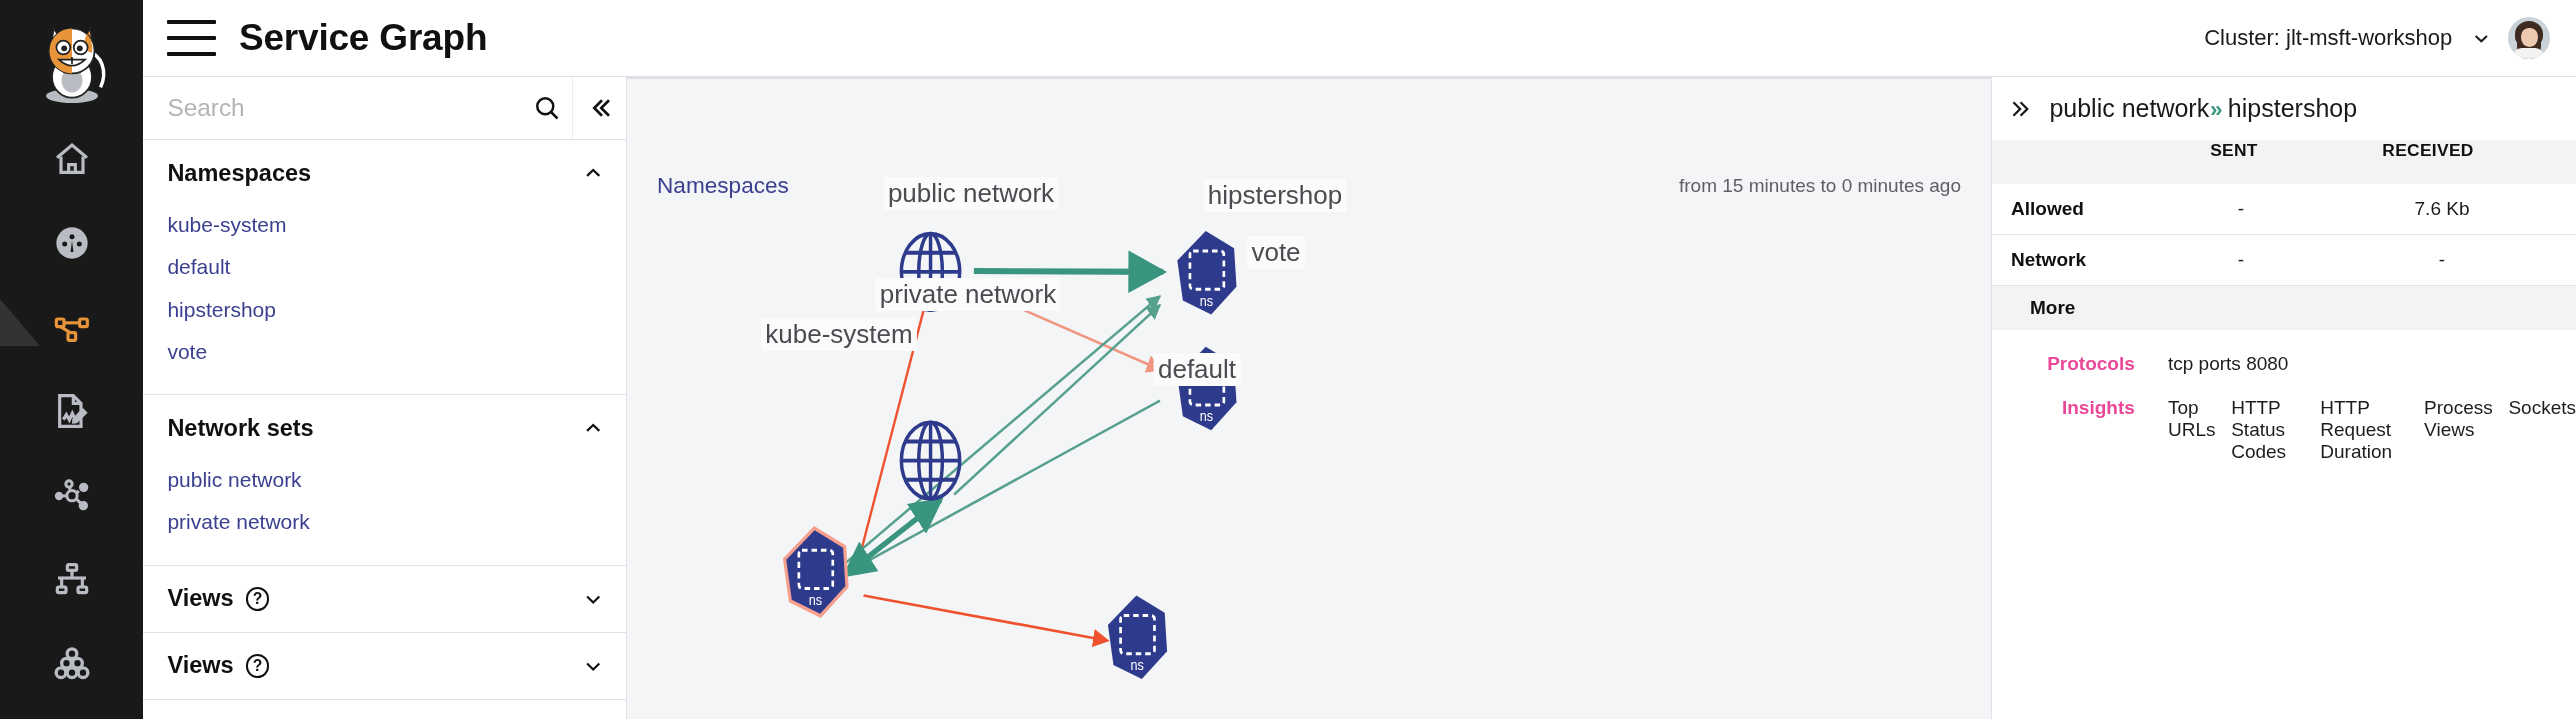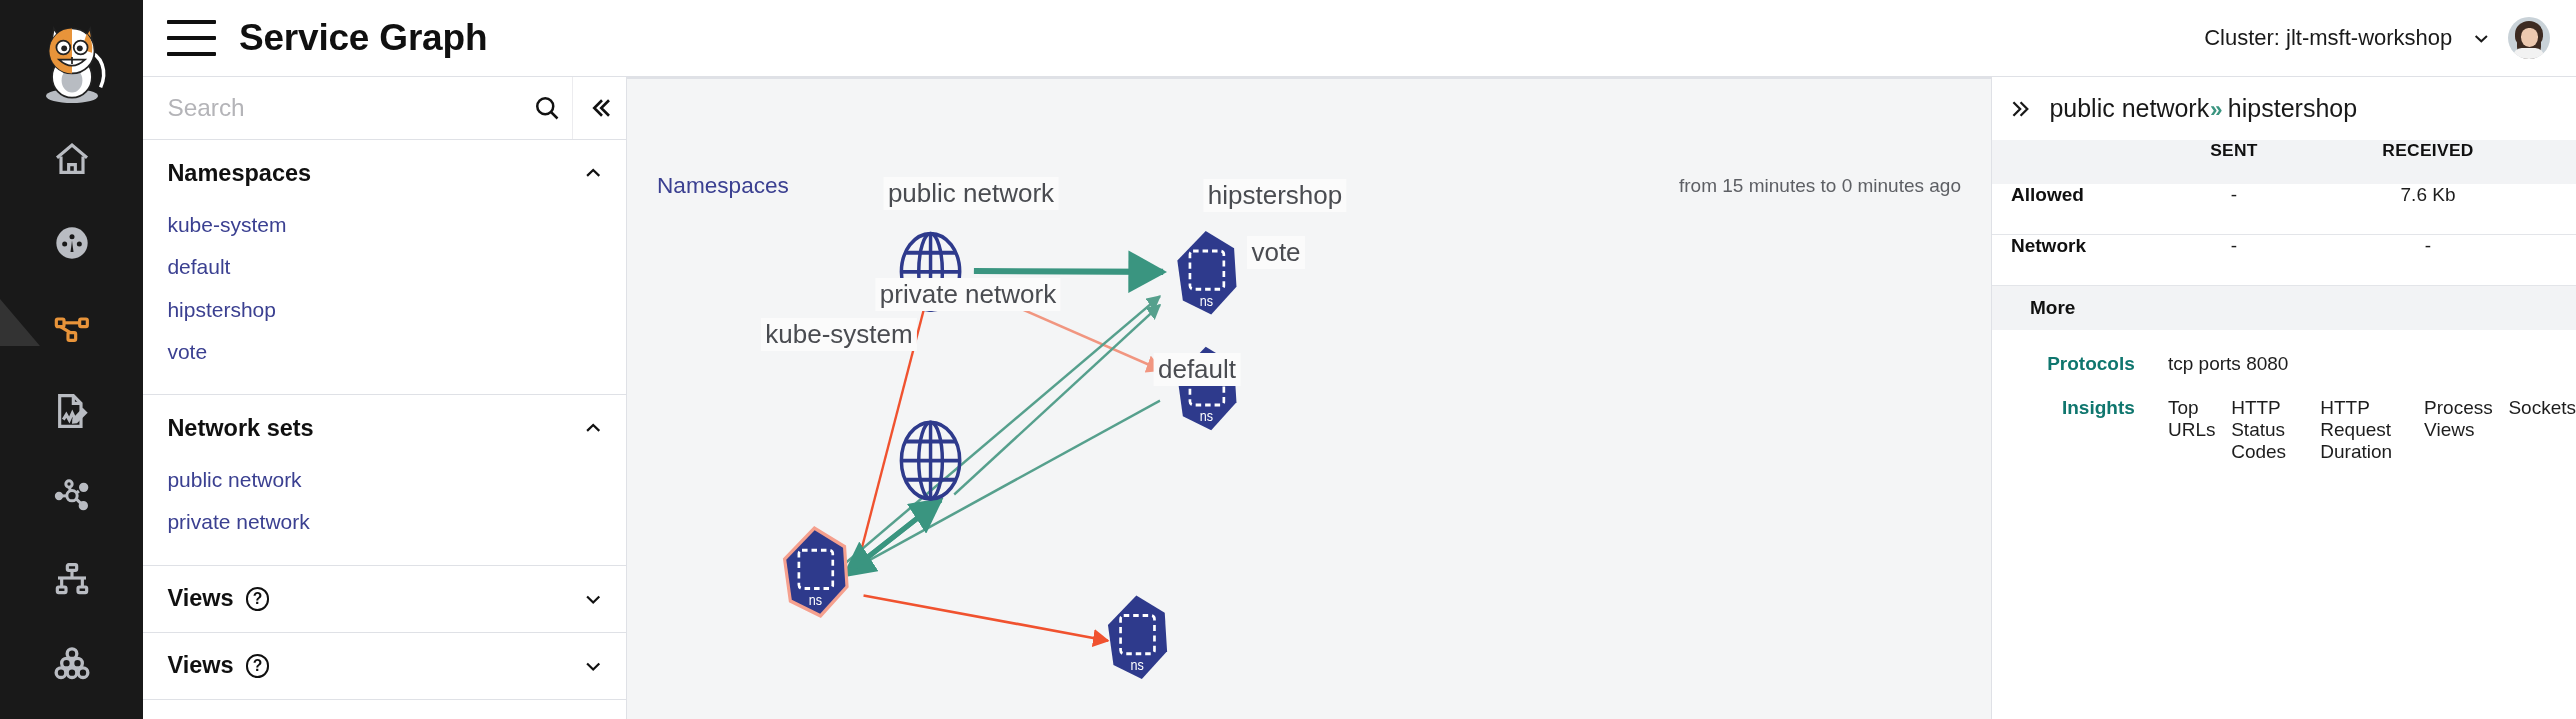--- a/index.html
+++ b/index.html
@@ -123,28 +123,28 @@
   .dbl-chev { cursor: pointer; display: flex; align-items: center; }
   .bc { display: flex; align-items: baseline; font-size: 25px; color: #191919; }
   .bc-sep { color: #3a9580; font-size: 22.6px; font-weight: 700; margin: 0 5.2px 0 0.9px; }
   .table-head {
     display: flex; background: #f2f3f5; height: 44px; align-items: flex-start;
   }
   .th { font-size: 17.4px; font-weight: 700; color: #101010; letter-spacing: 0.3px; text-align: center; }
   .col-a { width: 155px; flex: 0 0 155px; }
   .col-b { width: 174px; flex: 0 0 174px; }
   .col-c { width: 214px; flex: 0 0 214px; }
-  .trow { display: flex; height: 51px; border-bottom: 1.7px solid #e3e5e9; }
+  .trow { display: flex; height: 51px; align-items: center; border-bottom: 1.7px solid #e3e5e9; gap: 7px; }
   .trow:first-of-type { border-top: none; }
   .rl { font-size: 19px; font-weight: 700; color: #101010; padding-left: 19px; }
   .tv { font-size: 19px; color: #1d1d1d; text-align: center; }
   .more-bar { background: #f2f3f5; height: 44px; display: flex; align-items: center; padding-left: 38px; }
   .more-bar span { font-size: 19px; font-weight: 700; color: #101010; }
   .kv { display: flex; margin-top: 22.6px; }
-  .kv-key { width: 155px; flex: 0 0 155px; text-align: right; padding-right: 12.2px; font-size: 19px; font-weight: 700; color: #0f766e; }
+  .kv-key { width: 155px; flex: 0 0 155px; text-align: right; padding-right: 12.2px; font-size: 19px; font-weight: 700; color: #ec4899; }
   .kv-val { font-size: 19px; color: #1d1d1d; padding-left: 21px; }
   .kv-list { display: flex; flex-direction: row; gap: 15.7px; padding-left: 21px; }
   .kv-list span { font-size: 19px; color: #1d1d1d; cursor: pointer; }
 </style>
 </head>
 <body>
 
 <div id="app">
 
   <div class="rail">

